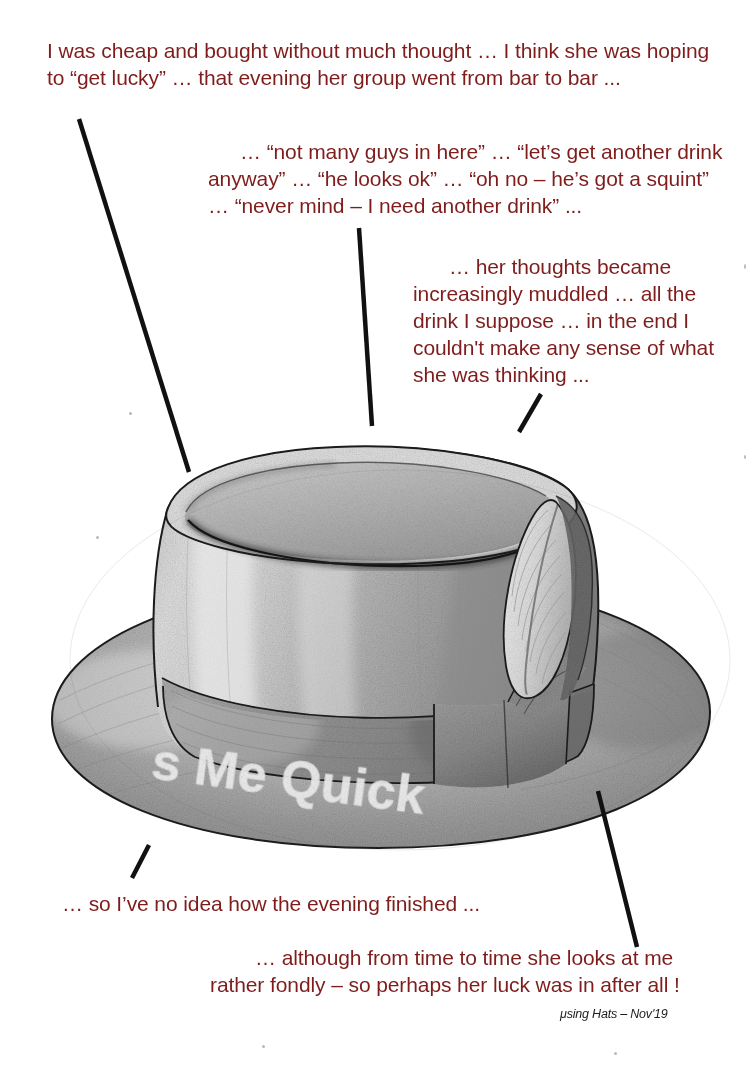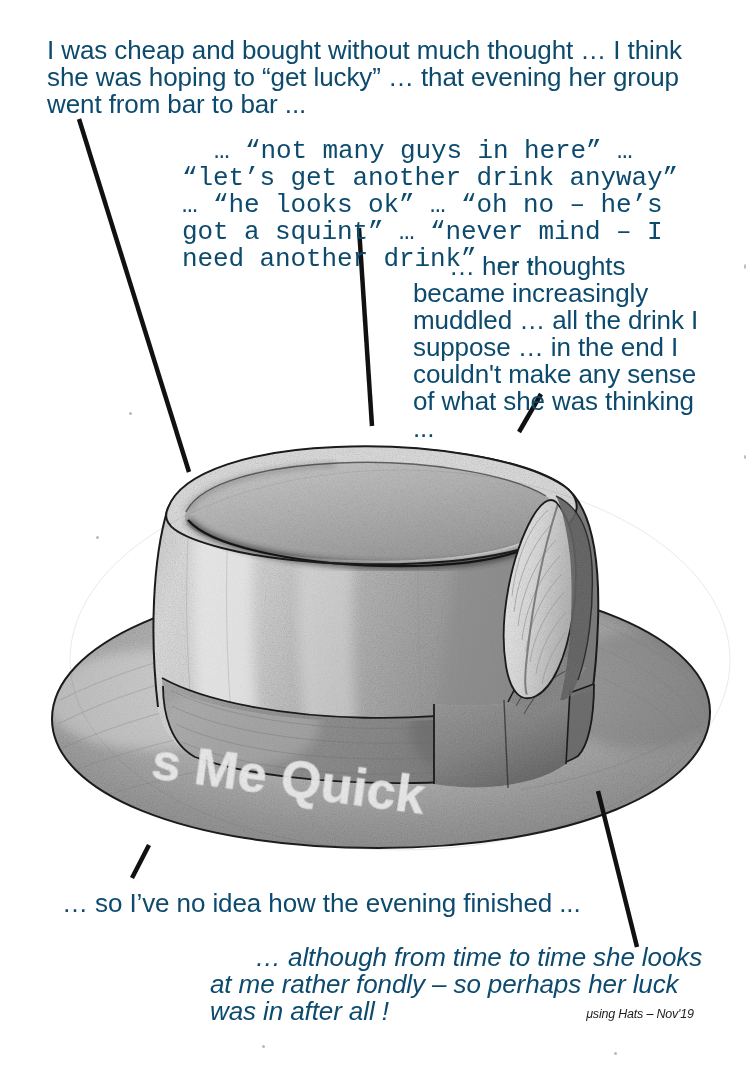--- a/index.html
+++ b/index.html
@@ -13,63 +13,61 @@
     height: 1069px;
     background: #ffffff;
     overflow: hidden;
     font-family: "Liberation Sans", sans-serif;
     color: #1a1a1a;
   }
 
   .caption {
     position: absolute;
     font-family: "Liberation Sans", sans-serif;
-    font-size: 26px;
+    font-size: 21px;
     line-height: 27px;
-    color: #0c4a6e;
+    color: #7f1d1d;
     letter-spacing: -0.1px;
   }
 
   #caption-opening {
     left: 47px;
     top: 37px;
     width: 665px;
   }
   #caption-bar-talk {
-    left: 182px;
+    left: 208px;
     top: 138px;
     width: 522px;
     text-indent: 32px;
-    font-family: Liberation Mono, monospace;
   }
   #caption-muddled {
     left: 413px;
     top: 253px;
     width: 305px;
     text-indent: 36px;
   }
   #caption-no-idea {
     left: 62px;
     top: 890px;
     width: 520px;
   }
   #caption-fondly {
     left: 210px;
     top: 944px;
     width: 510px;
     text-indent: 45px;
-    font-style: italic;
   }
 
   #signature {
     position: absolute;
     left: 560px;
     top: 1007px;
     width: 160px;
-    text-align: center;
+    text-align: left;
     font-family: "Liberation Sans", sans-serif;
     font-style: italic;
     font-size: 12.5px;
     color: #1d1d1d;
     letter-spacing: -0.2px;
   }
 
   #leaders, #artwork {
     position: absolute;
     left: 0;

